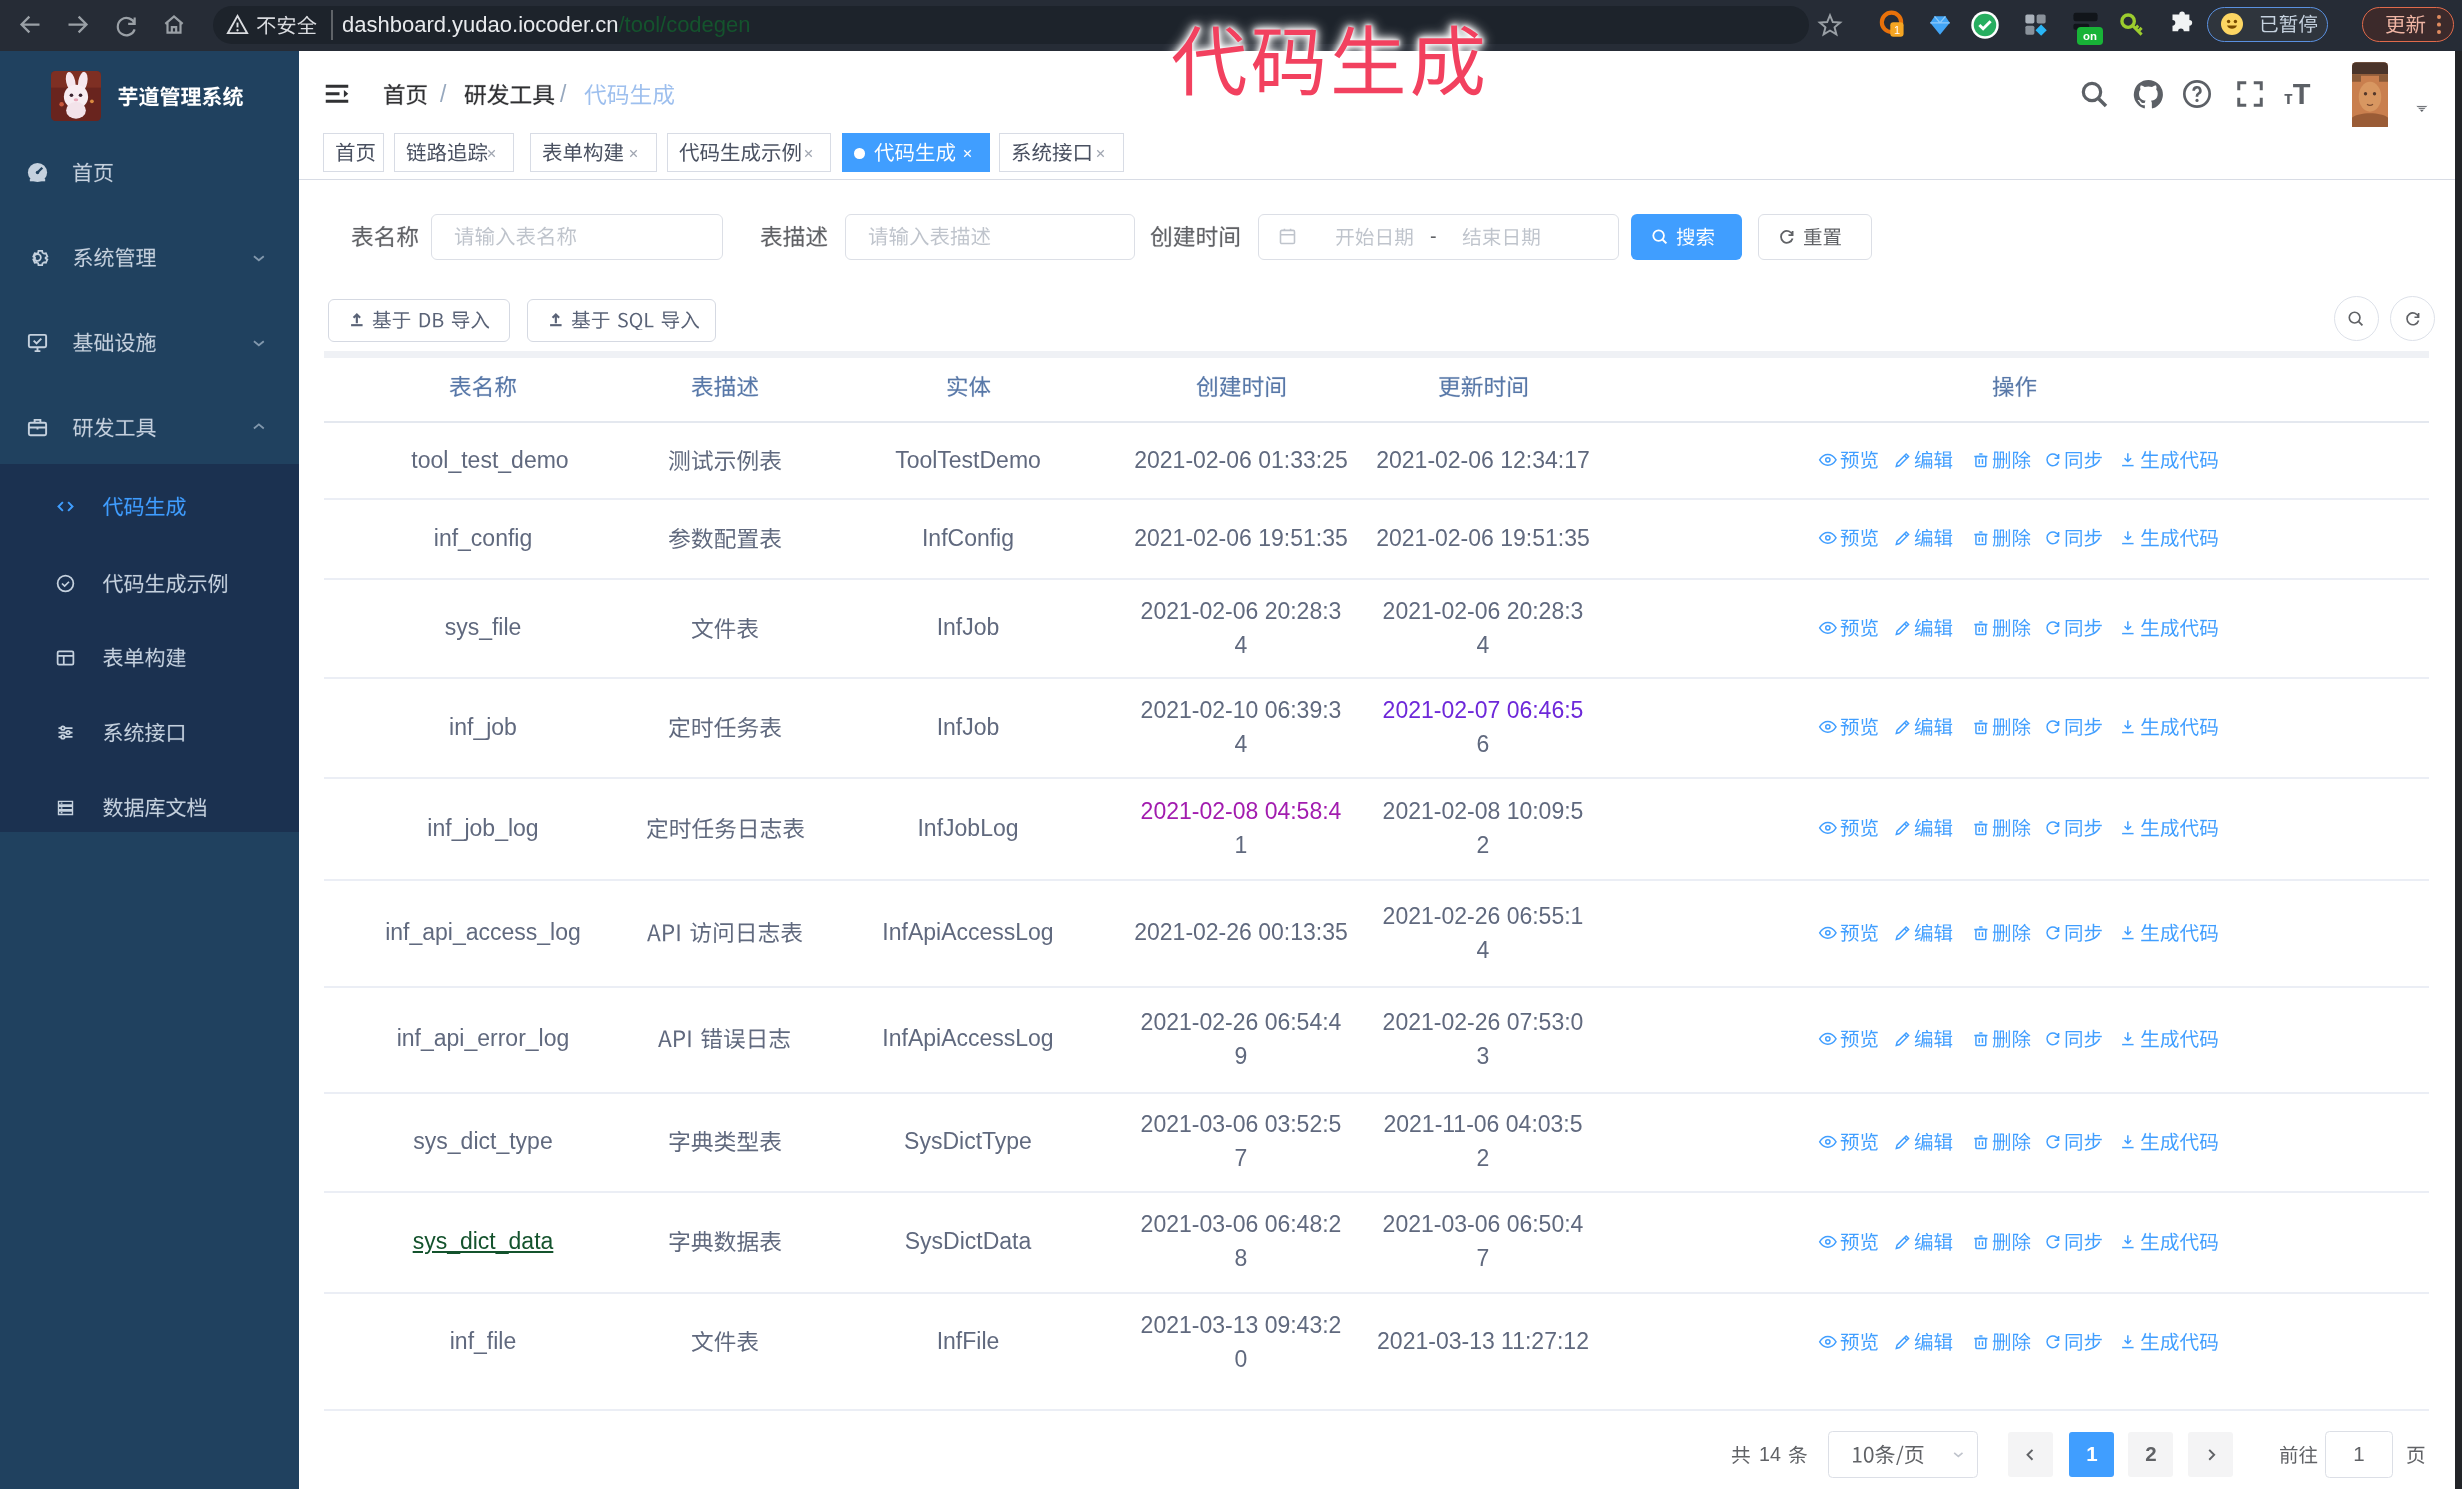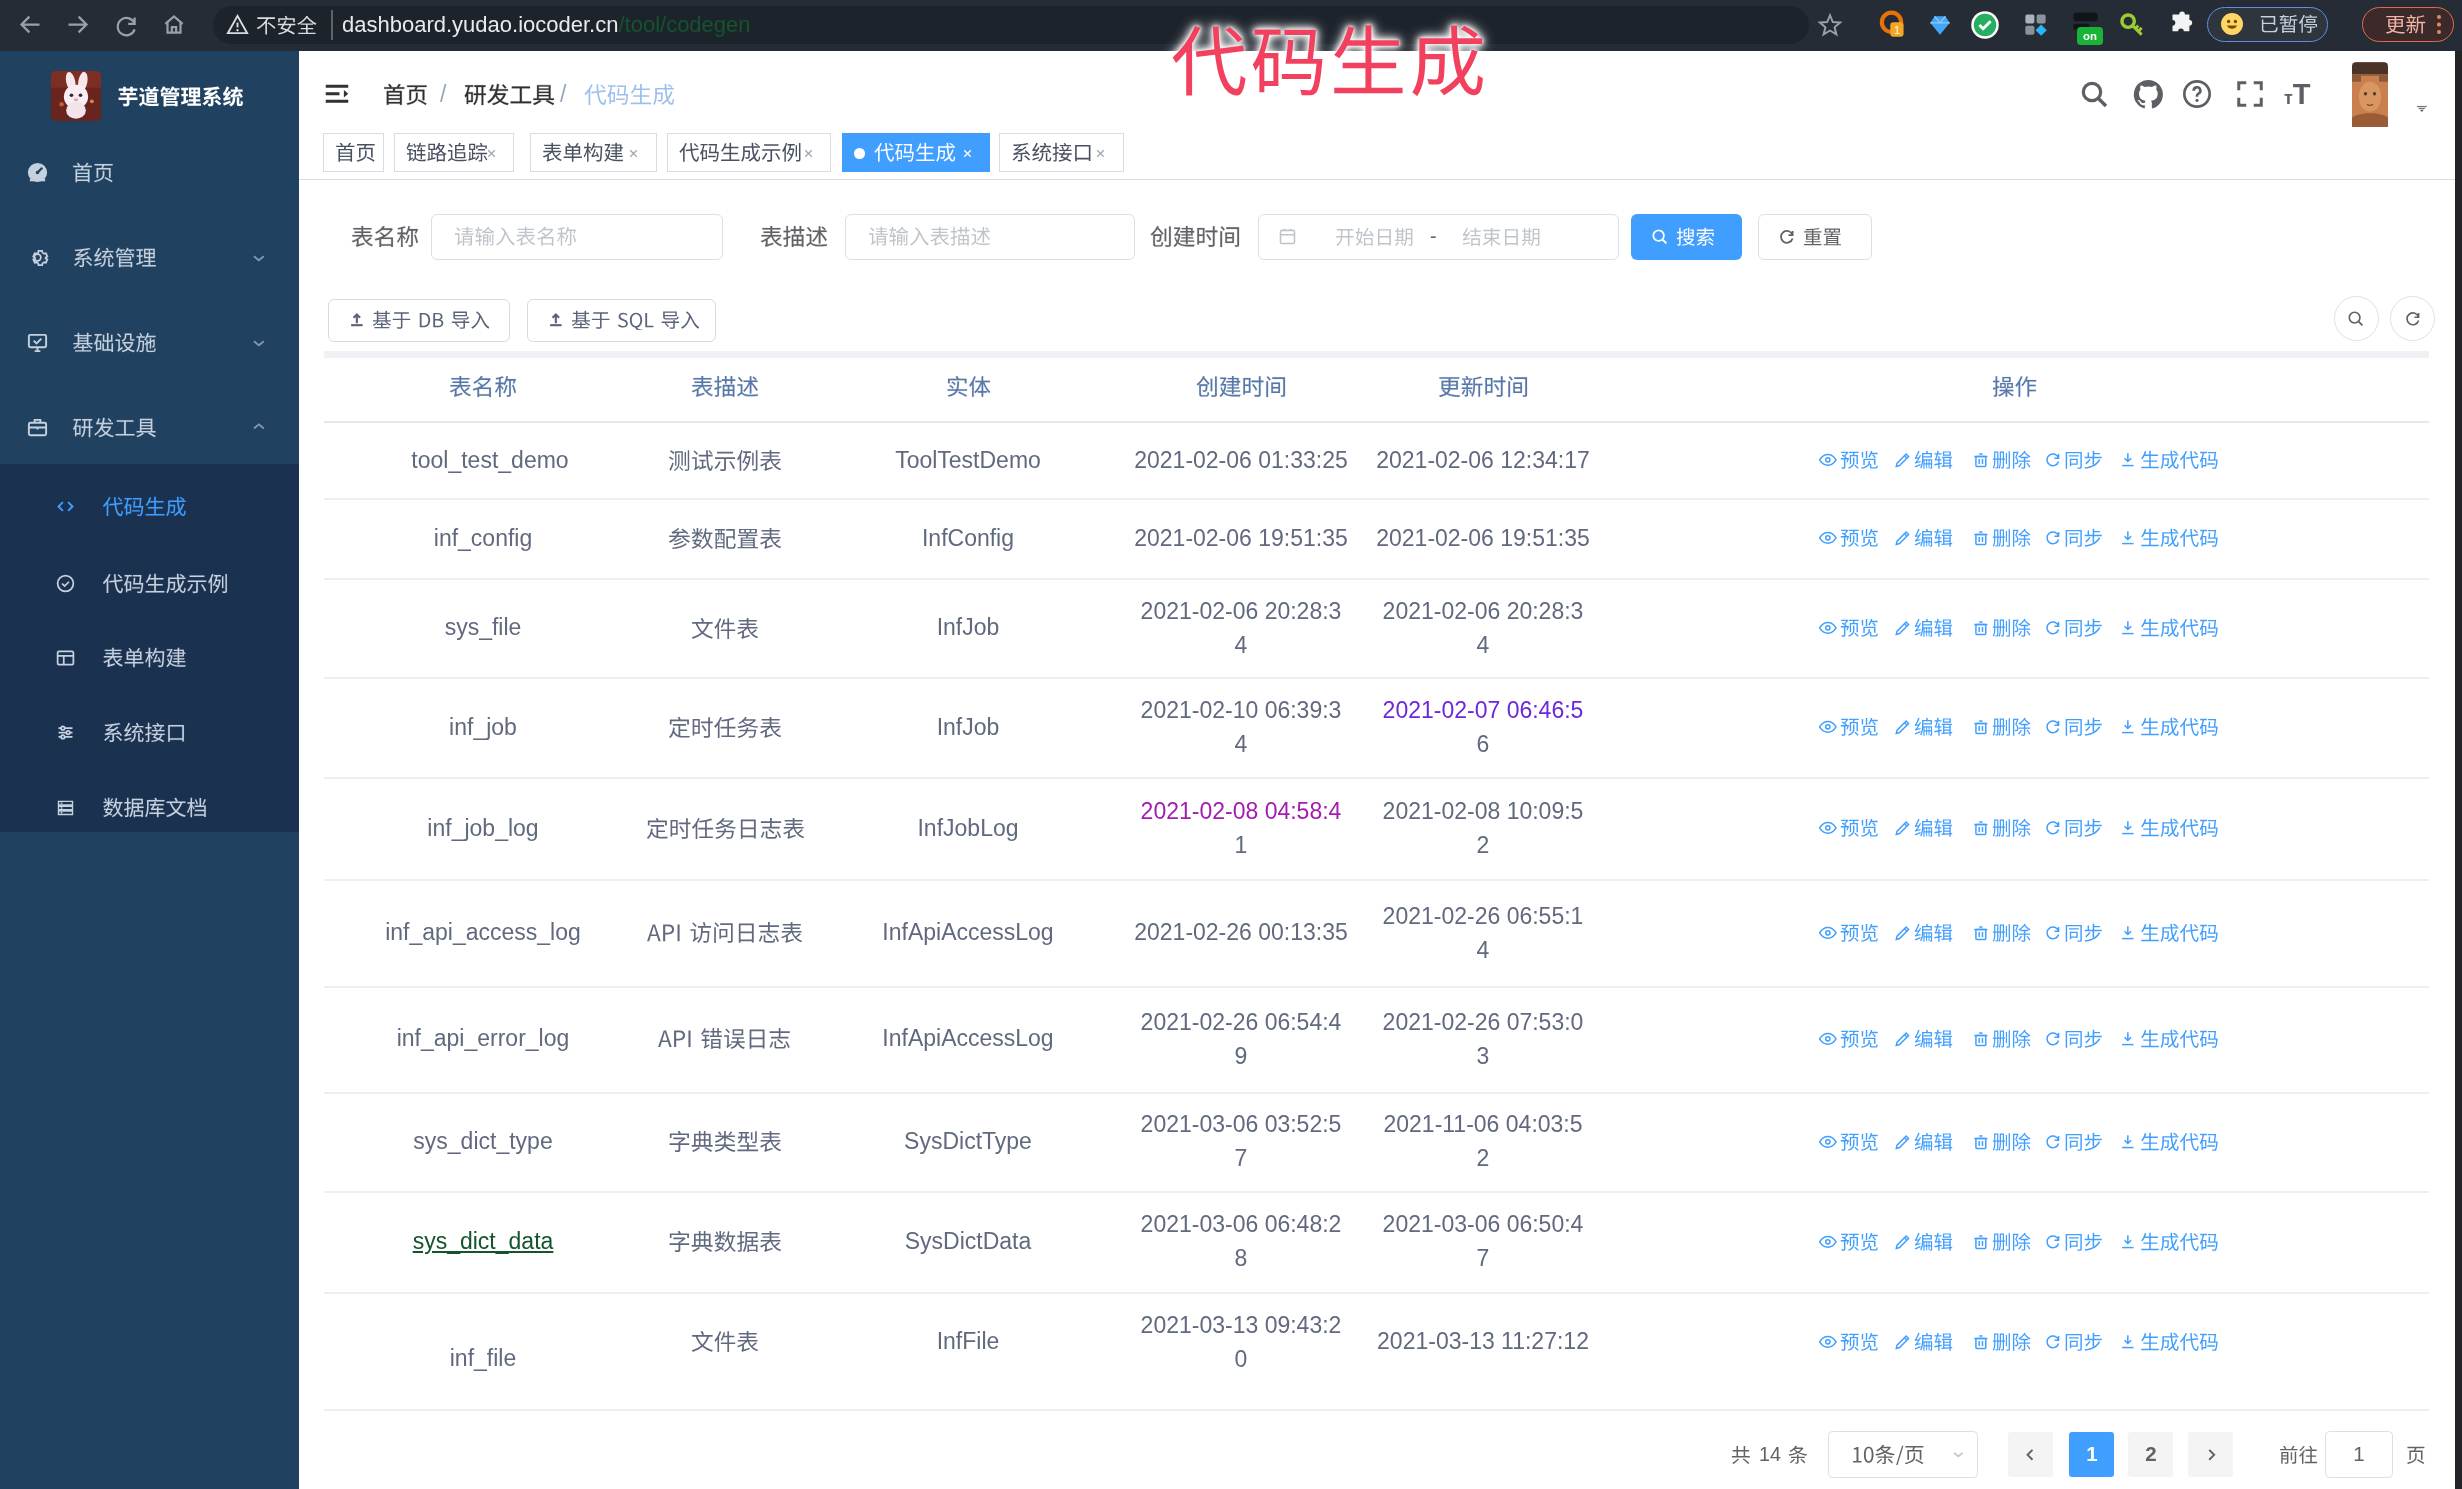--- a/index.html
+++ b/index.html
@@ -1261,21 +1261,21 @@
     </svg>
     <div style="position:absolute;left:2140px;top:1232px">
       <svg width="79" height="19.7" viewBox="0 -880 4000 1000" fill="#409eff">
         <use href="#gr751f" x="0"></use>
         <use href="#gr6210" x="1000"></use>
         <use href="#gr4ee3" x="2000"></use>
         <use href="#gr7801" x="3000"></use>
       </svg>
     </div>
     <div style="position:absolute;left:324px;top:1292px;width:2105px;height:1.5px;background:#ebeef5"></div>
-    <div style="position:absolute;left:483px;top:1330px;font:400 23px 'Liberation Sans', sans-serif;color:#60697e;white-space:nowrap;line-height:23px;transform:translateX(-50%);margin-top:17px;">inf_file</div>
+    <div style="position:absolute;left:483px;top:1330px;font:400 23px 'Liberation Sans', sans-serif;color:#60697e;white-space:nowrap;line-height:23px;transform:translateX(-50%);">inf_file</div>
     <div style="position:absolute;left:691px;top:1330px;height:23px;">
       <svg width="68" height="23" viewBox="0 -880 3000 1000" fill="#60697e">
         <use href="#gr6587" x="0"></use>
         <use href="#gr4ef6" x="1000"></use>
         <use href="#gr8868" x="2000"></use>
       </svg>
     </div>
     <div style="position:absolute;left:968px;top:1330px;font:400 23px 'Liberation Sans', sans-serif;color:#60697e;white-space:nowrap;line-height:23px;transform:translateX(-50%);">InfFile</div>
     <div style="position:absolute;left:1241px;top:1314px;font:400 23px 'Liberation Sans', sans-serif;color:#60697e;white-space:nowrap;line-height:23px;transform:translateX(-50%);">2021-03-13 09:43:2</div>
     <div style="position:absolute;left:1241px;top:1348px;font:400 23px 'Liberation Sans', sans-serif;color:#60697e;white-space:nowrap;line-height:23px;transform:translateX(-50%);">0</div>

